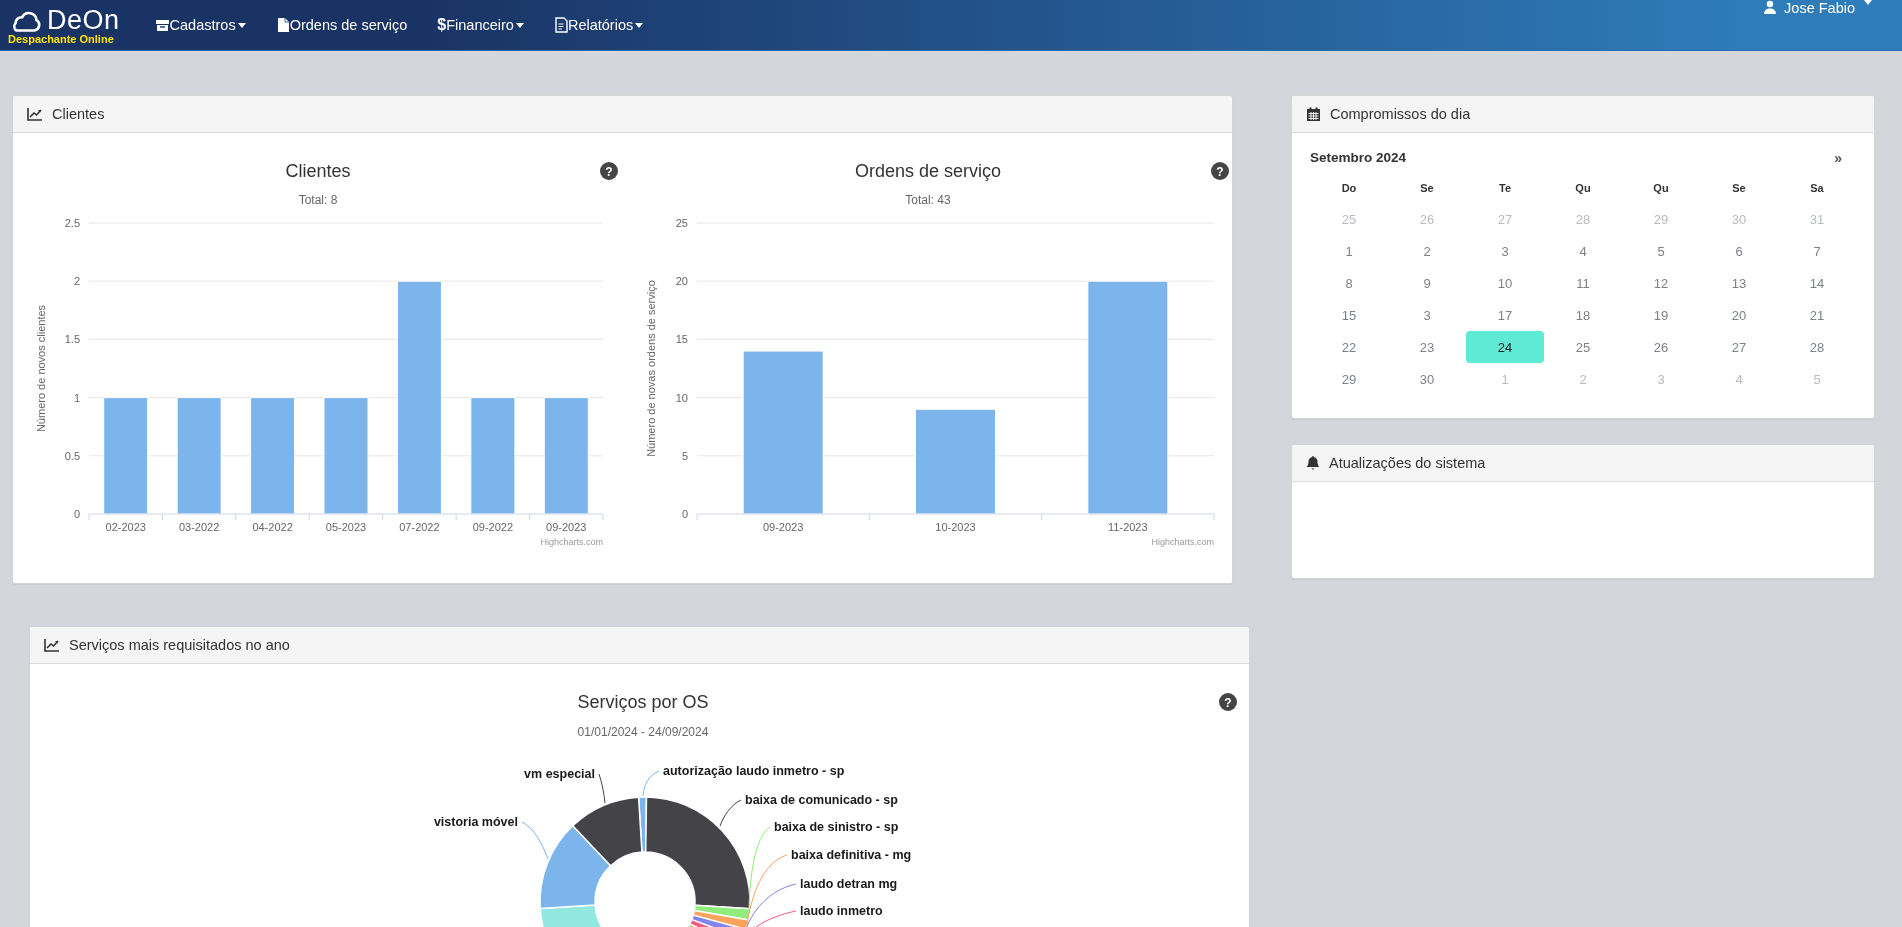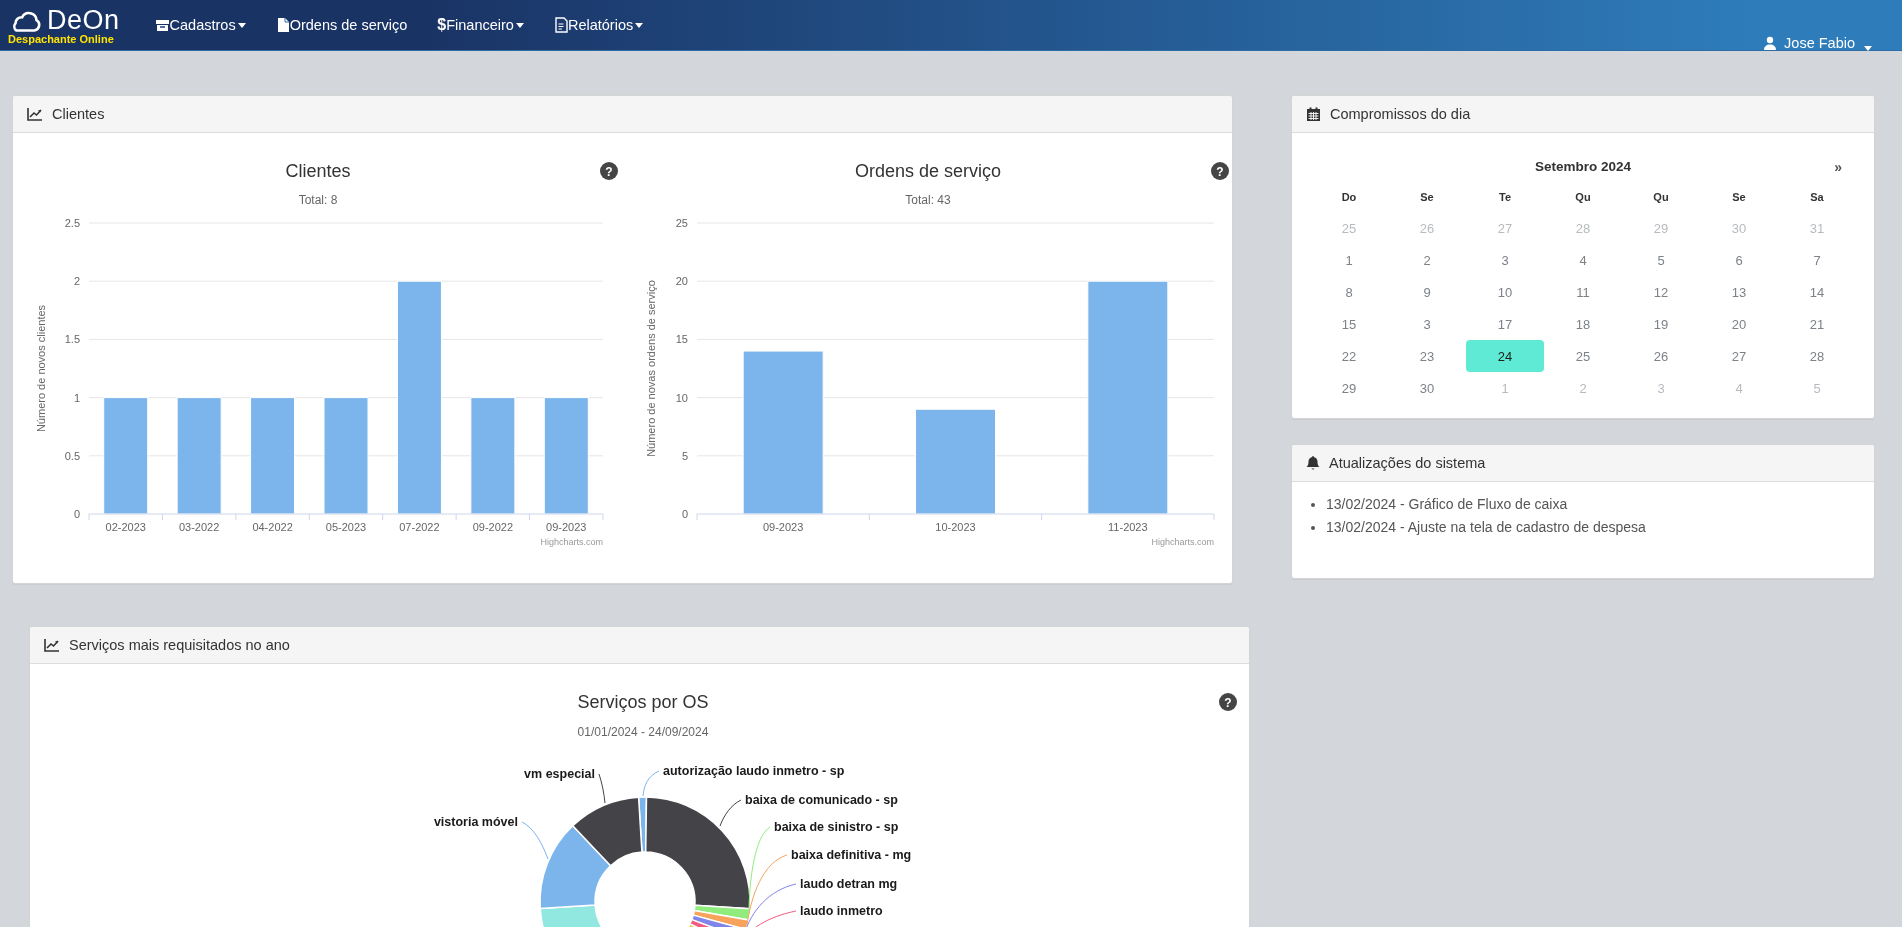--- a/index.html
+++ b/index.html
@@ -12,21 +12,21 @@
           border-bottom:1px solid #2e6da4;display:flex;align-items:center;}
   .logo{display:flex;flex-direction:column;justify-content:center;padding:2px 6px 0 8px;cursor:pointer;}
   .logo-main{display:flex;align-items:flex-end;gap:3px;}
   .logo-title{color:#fff;font-size:27px;font-weight:400;line-height:25px;letter-spacing:.5px;}
   .logo-sub{color:#ffe400;font-size:11px;font-weight:700;margin-top:0px;white-space:nowrap;}
   .nav-menu{display:flex;align-items:center;margin-left:14px;height:51px;}
   .nav-item{display:flex;align-items:center;gap:0;color:#fff;font-size:14.5px;
             padding:0 15px;height:51px;cursor:pointer;white-space:nowrap;}
   .caret{display:inline-block;width:0;height:0;border-left:4px solid transparent;
          border-right:4px solid transparent;border-top:5px solid #fff;margin-left:2px;}
-  .nav-user{margin-left:auto;margin-right:22px;display:flex;align-items:flex-end;gap:7px;
+  .nav-user{margin-left:auto;margin-right:22px;display:flex;align-items:flex-start;gap:7px;
             color:#fff;font-size:14.5px;cursor:pointer;height:51px;padding:0 8px;}
   .nav-icon{display:flex;align-items:center;}
 
   
   .panel{position:absolute;background:#fff;border:1px solid #d4d4d4;border-radius:3px;
          box-sizing:border-box;box-shadow:0 1px 1px rgba(0,0,0,.05);}
   .panel-header{height:37px;background:#f5f5f5;border-bottom:1px solid #dcdcdc;display:flex;
                 align-items:center;gap:9px;padding:0 14px;font-size:14.5px;color:#333;
                 box-sizing:border-box;border-radius:3px 3px 0 0;}
   .panel-body{position:relative;}
@@ -34,22 +34,22 @@
   #panel-clientes .panel-body{height:451px;}
   #panel-servicos{left:29px;top:626px;width:1221px;height:560px;}
   #panel-calendar{left:1291px;top:95px;width:584px;height:324px;}
   #panel-updates{left:1291px;top:444px;width:584px;height:135px;}
 
   .chart-svg{position:absolute;top:0;}
   svg text{font-family:"Liberation Sans",sans-serif;}
 
   
   .cal-body{padding:12px 18px 0 18px;}
-  .cal-month-row{position:relative;text-align:center;font-size:13.5px;font-weight:700;
-                 color:#333;height:28px;line-height:26px;margin-top:9px;}
+  .cal-month-row{position:relative;font-size:13.5px;font-weight:700;
+                 color:#333;height:28px;line-height:26px;}
   .cal-next{position:absolute;right:8px;top:0;color:#555;cursor:pointer;font-size:14px;
             padding:0 6px;}
   .cal-table{width:100%;border-collapse:collapse;table-layout:fixed;}
   .cal-table th{font-size:11px;color:#333;font-weight:700;height:28px;text-align:center;}
   .cal-table td{font-size:13px;height:30px;text-align:center;cursor:pointer;}
   .cal-in{color:#7d8288;}
   .cal-out{color:#b7bbbf;}
   .cal-selected{background:#5eead4;color:#222;border-radius:4px;font-weight:400;}
 
   
@@ -304,26 +304,20 @@
   <div class="panel" id="panel-updates">
     <div class="panel-header">
       <span class="nav-icon">
         <svg width="14" height="16" viewBox="0 0 14 16">
           <path d="M7 1.2c.7 0 1.2.5 1.2 1.1 2 .5 3.3 2.1 3.3 4.2 0 4 1.3 4.9 2 5.5H.5c.7-.6 2-1.5 2-5.5 0-2.1 1.3-3.7 3.3-4.2 0-.6.5-1.1 1.2-1.1z" fill="#333"></path>
           <path d="M5.5 13.4a1.6 1.6 0 0 0 3 0z" fill="#333"></path>
         </svg>
       </span>
       <span>Atualizações do sistema</span>
     </div>
-    <div class="panel-body">
-      <ul class="updates-list" id="updates-list">
-          <li>13/02/2024 - Gráfico de Fluxo de caixa</li>
-          <li>13/02/2024 - Ajuste na tela de cadastro de despesa</li>
-        </ul>
-    </div>
   </div>
 
   <div class="panel" id="panel-servicos">
     <div class="panel-header">
       <span class="nav-icon">
         <svg width="16" height="14" viewBox="0 0 16 14">
           <path d="M1 1v12h14" fill="none" stroke="#333" stroke-width="1.6"></path>
           <path d="M3 10l4-4 2.5 2L14 3" fill="none" stroke="#333" stroke-width="1.6"></path>
           <path d="M14 3l-3 .3 2.2 2.2z" fill="#333"></path>
         </svg>

